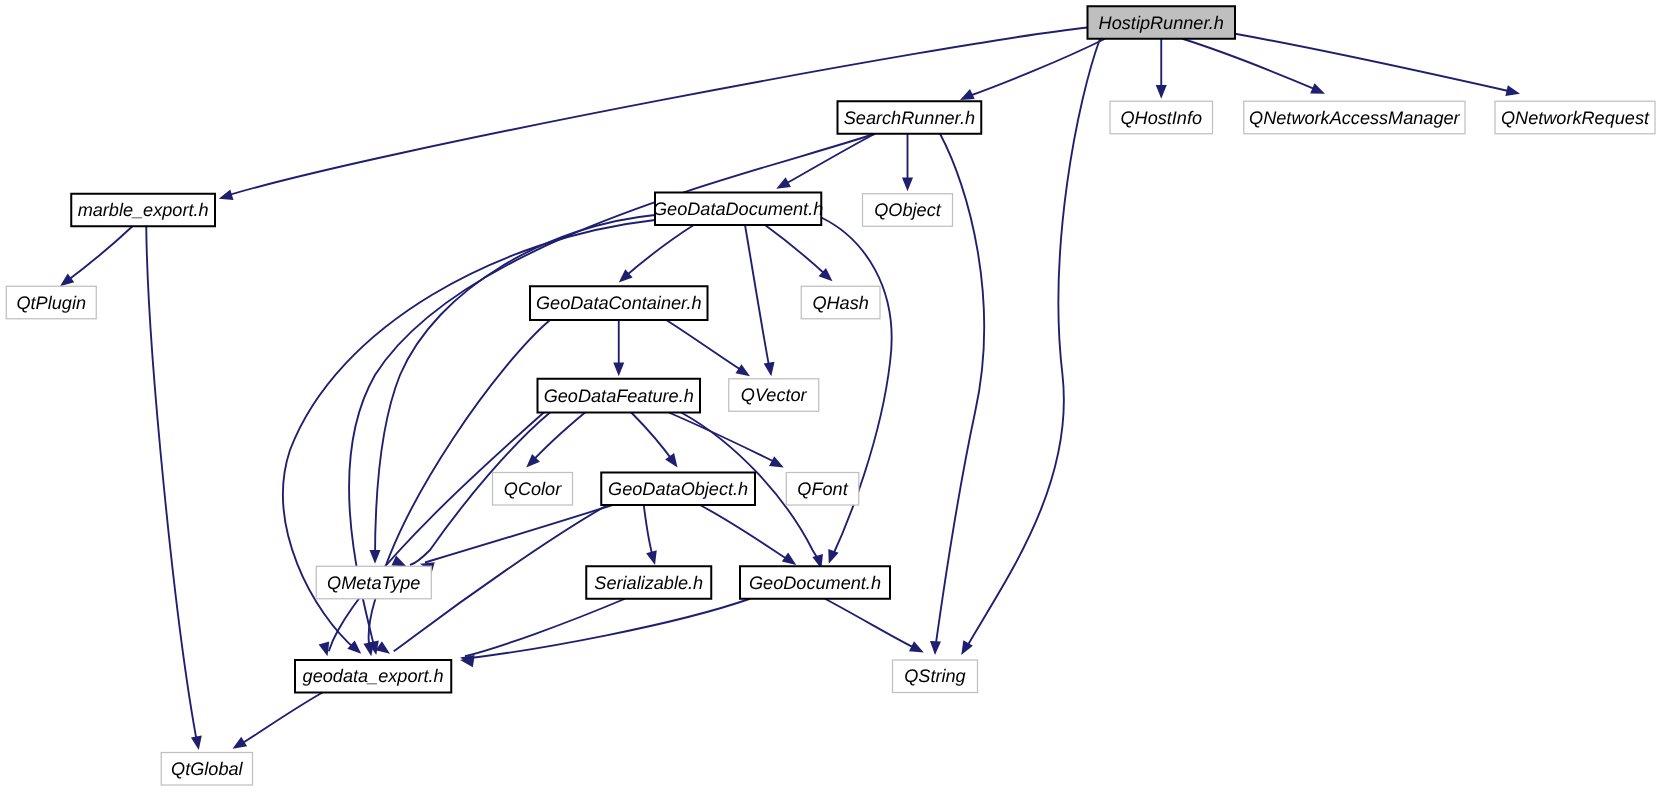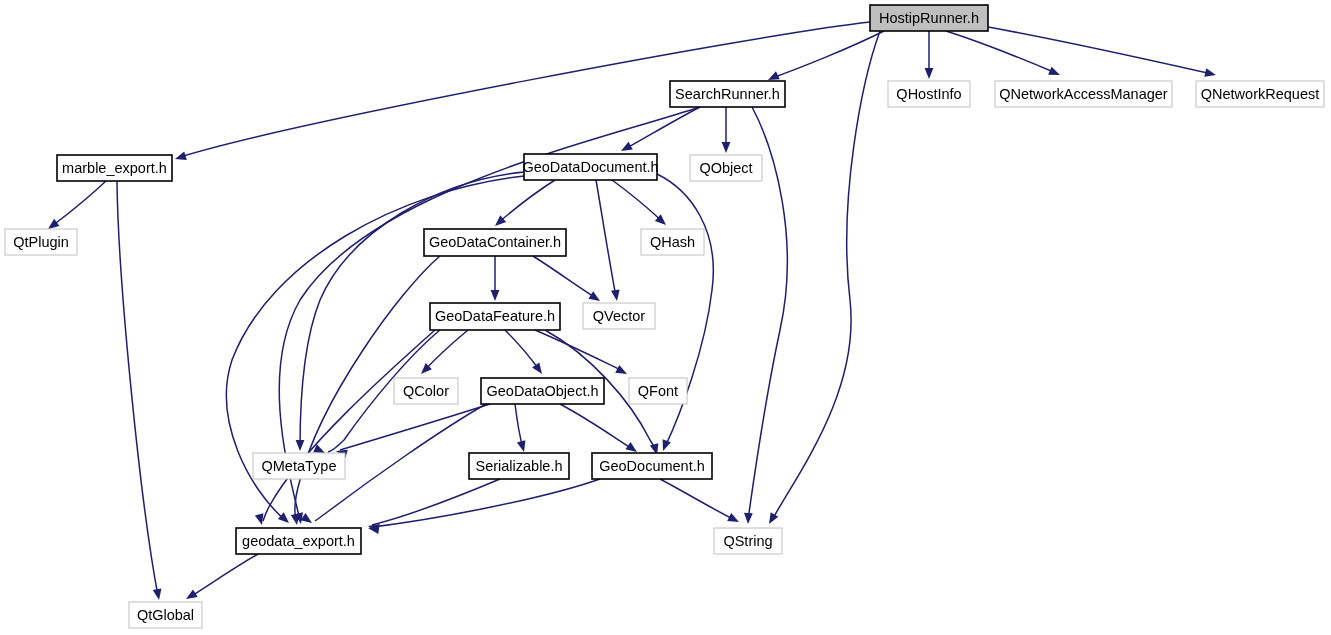--- a/index.html
+++ b/index.html
@@ -10,20 +10,21 @@
   body {
     width: 1331px;
     height: 635px;
     font-family: "Liberation Sans", sans-serif;
     overflow: hidden;
   }
   #graph-root {
     position: relative;
     width: 1331px;
     height: 635px;
+    font-style: italic;
   }
   svg#dep-graph {
     display: block;
     width: 1331px;
     height: 635px;
   }
   .node-box {
     fill: #ffffff;
     stroke: #c0c0c0;
     stroke-width: 1px;

